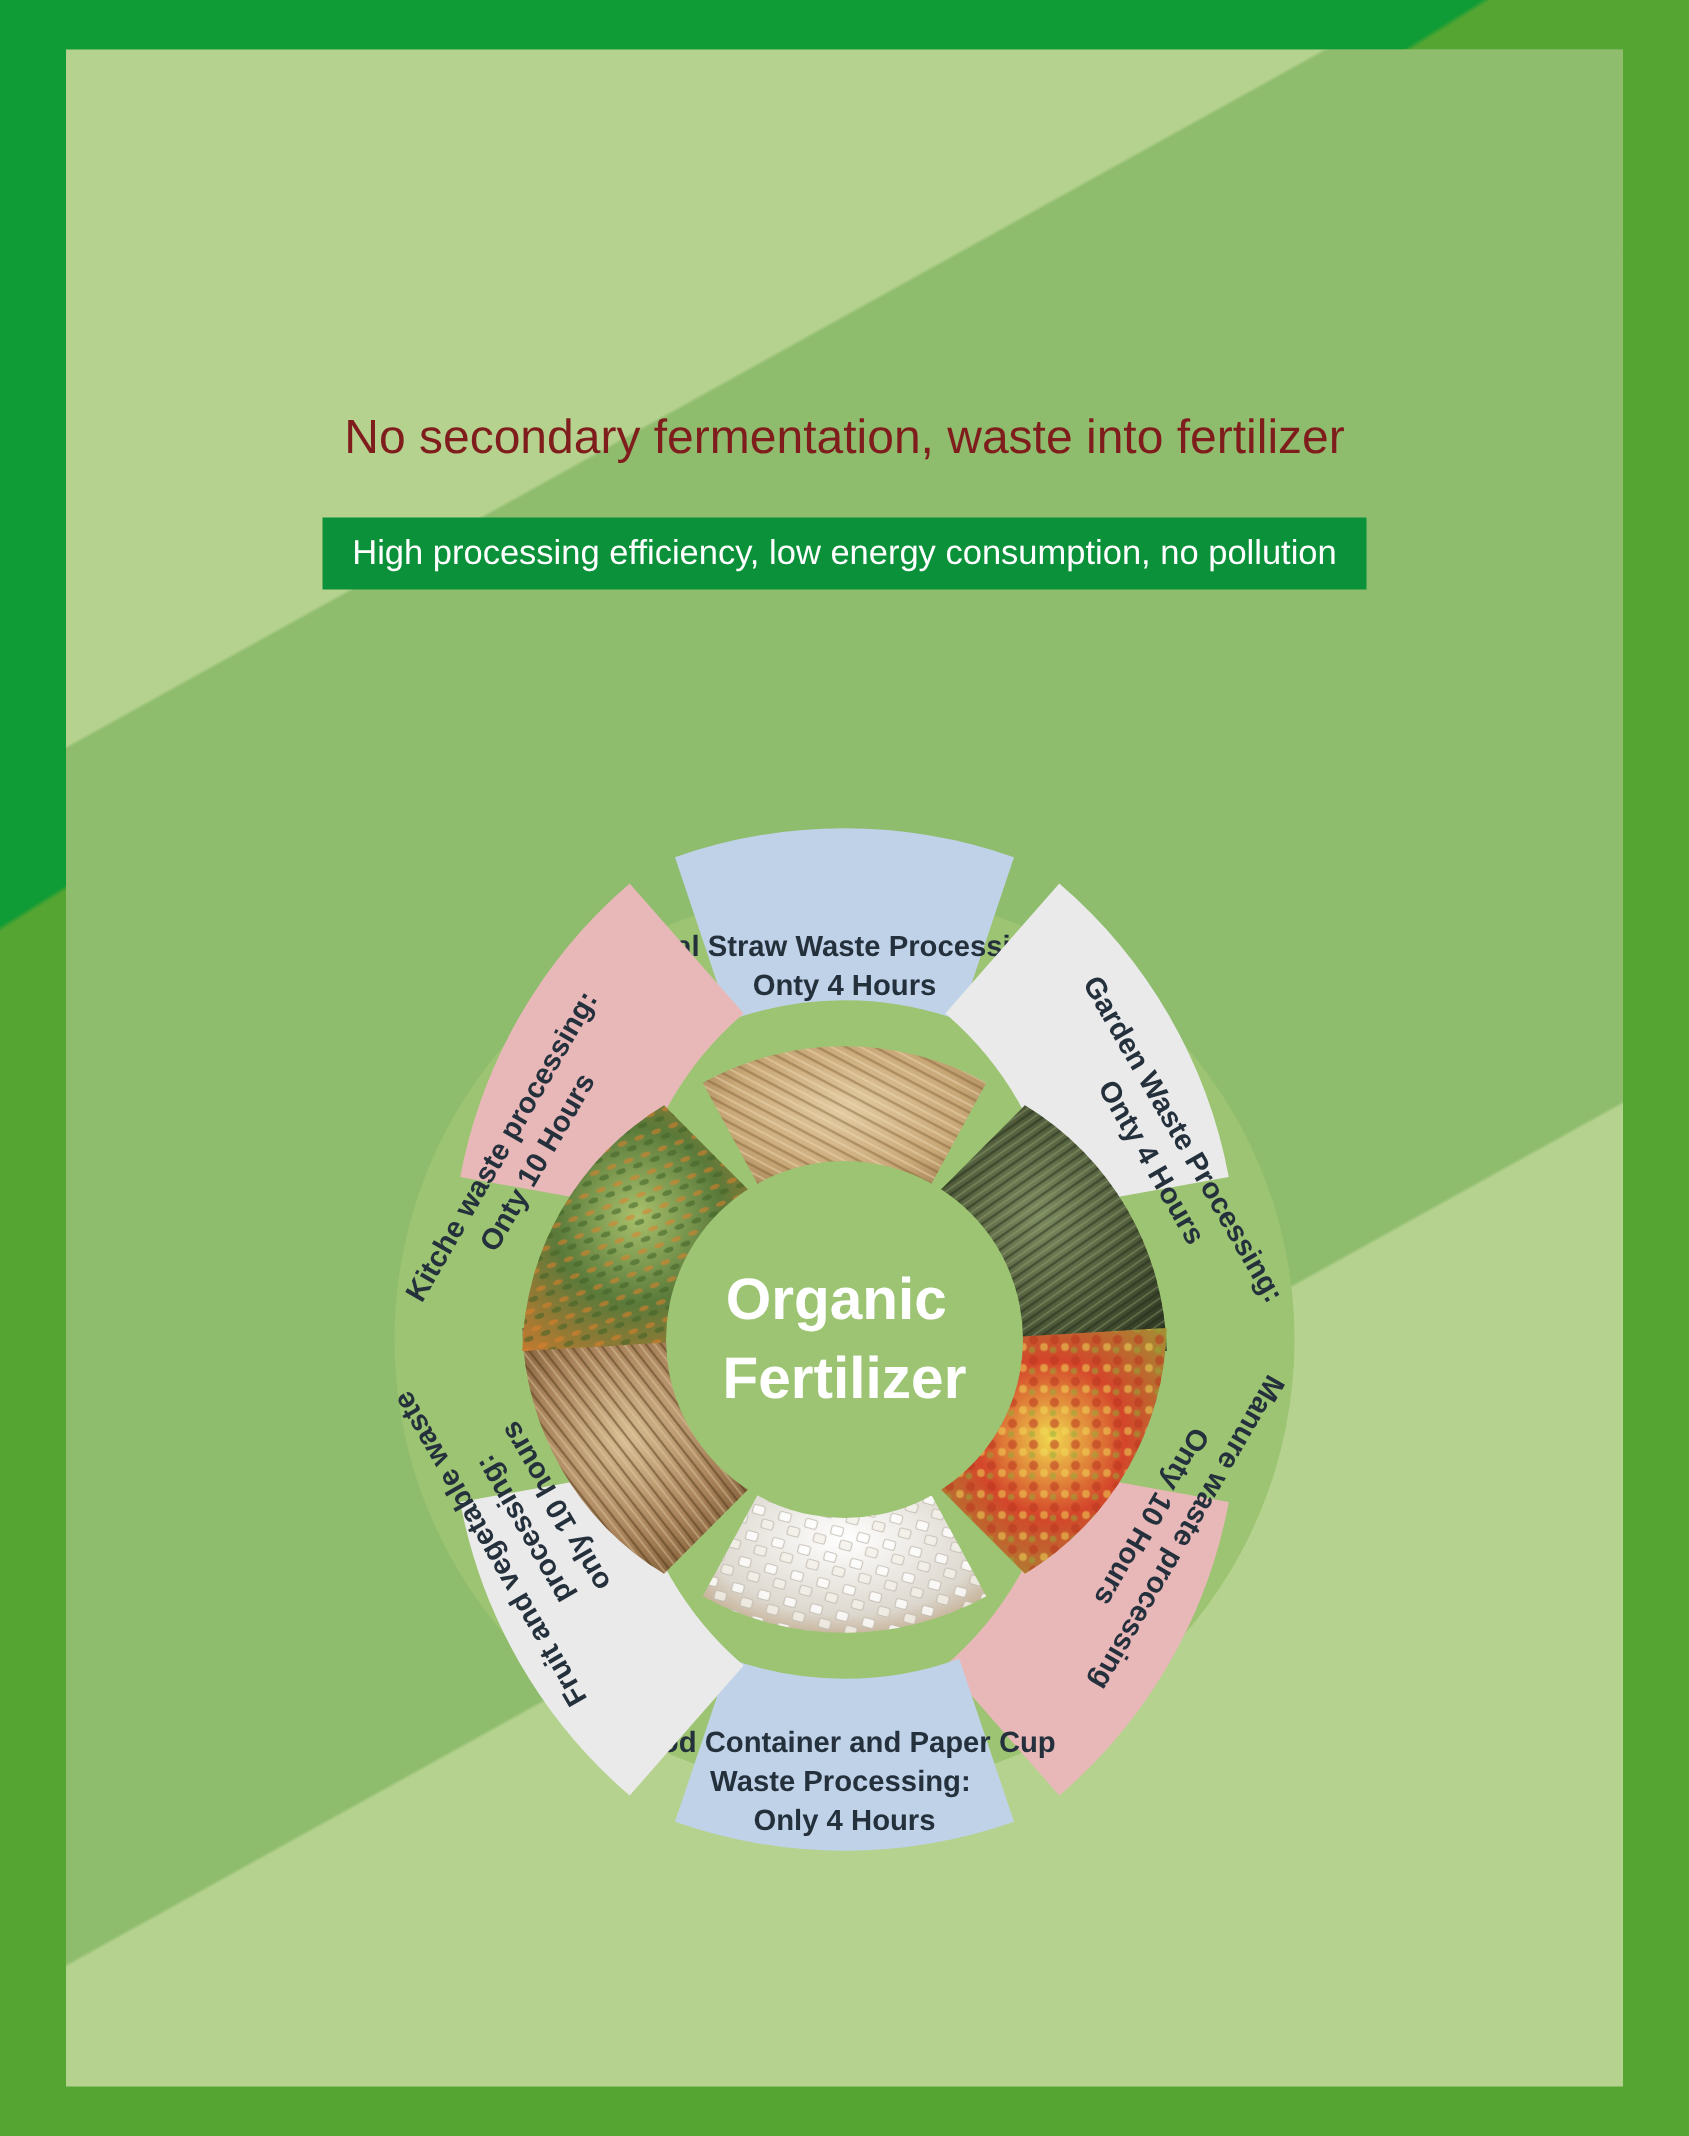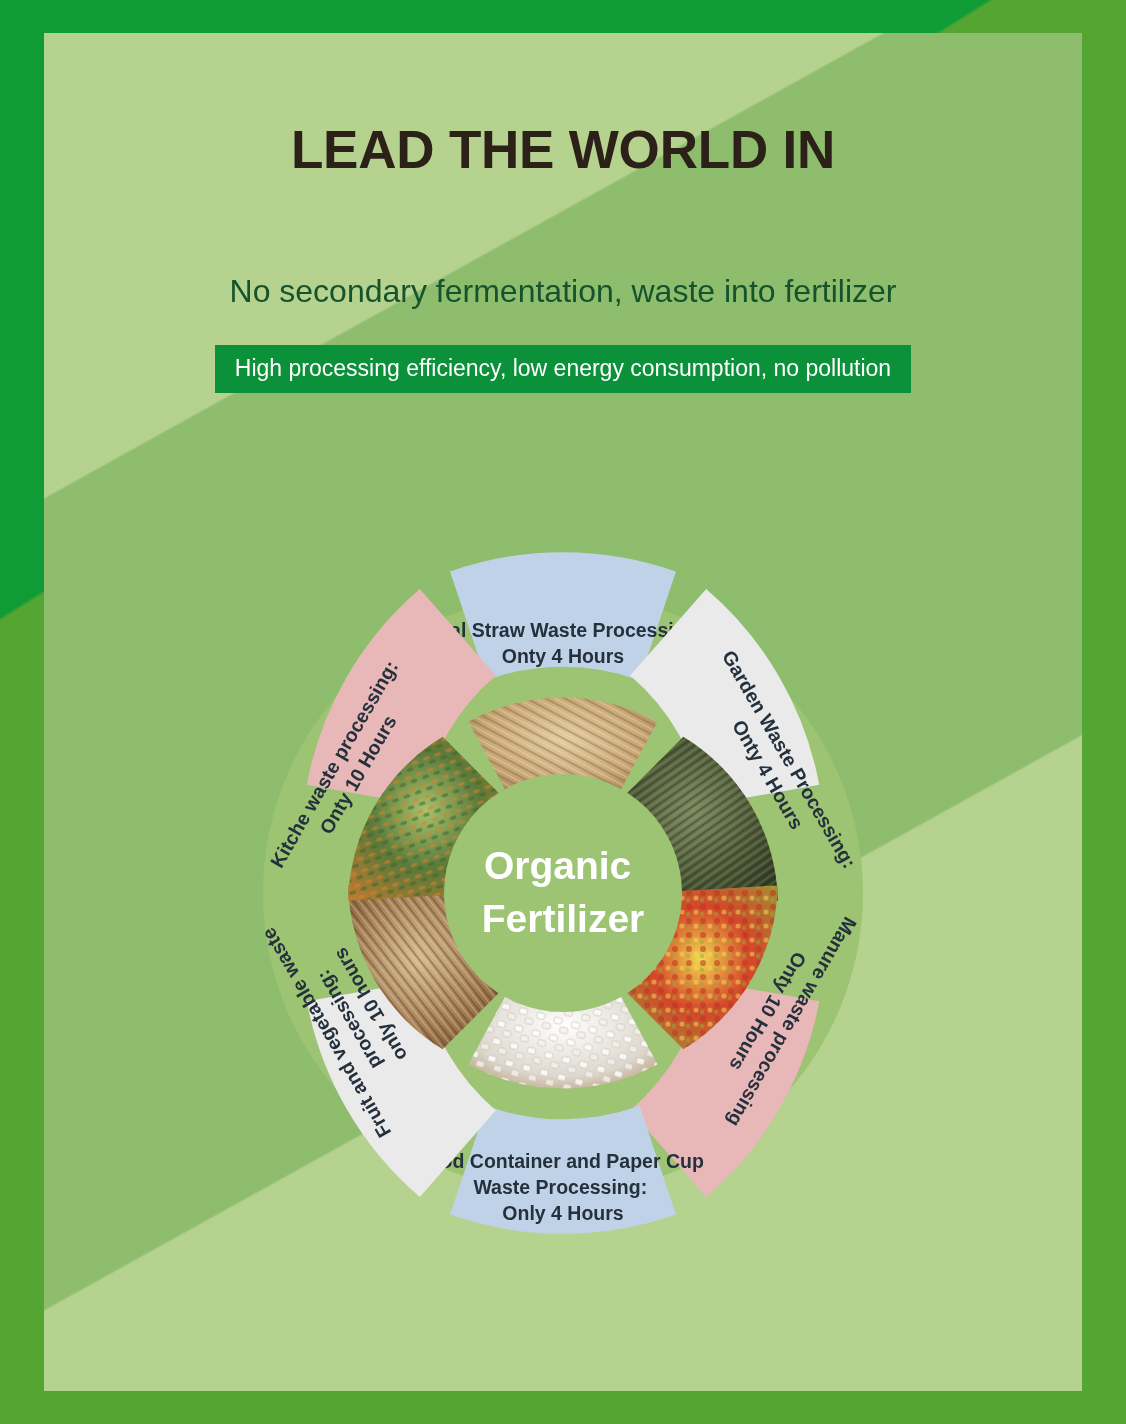--- a/index.html
+++ b/index.html
@@ -37,21 +37,21 @@
     color:#2b2119;
     font-weight:bold;
     font-size:53px;
     line-height:1.22;
     letter-spacing:-0.2px;
     font-family:"Liberation Sans",sans-serif;
   }
   .subtitle{
     position:absolute;left:0;right:0;top:240px;
     text-align:center;
-    color:#14532d;
+    color:#7f1d1d;
     font-size:32px;
     font-weight:400;
   }
   .banner-wrap{
     position:absolute;left:0;right:0;top:312px;
     text-align:center;
   }
   .banner{
     display:inline-block;
     background:#0b9139;
@@ -85,21 +85,20 @@
 
 <div id="poster">
 
   <div class="frame-bottom-right"></div>
 
   <div class="panel">
     <div class="panel-wedge"></div>
     <div class="panel-inner">
 
       <div class="title">
-        <div>LEAD THE WORLD IN</div>
       </div>
 
       <div class="subtitle">No secondary fermentation, waste into fertilizer</div>
 
       <div class="banner-wrap">
         <span class="banner">High processing efficiency, low energy consumption, no pollution</span>
       </div>
 
       <div class="wheel">
         <svg width="932" height="932" viewBox="0 0 932 932" xmlns="http://www.w3.org/2000/svg">

